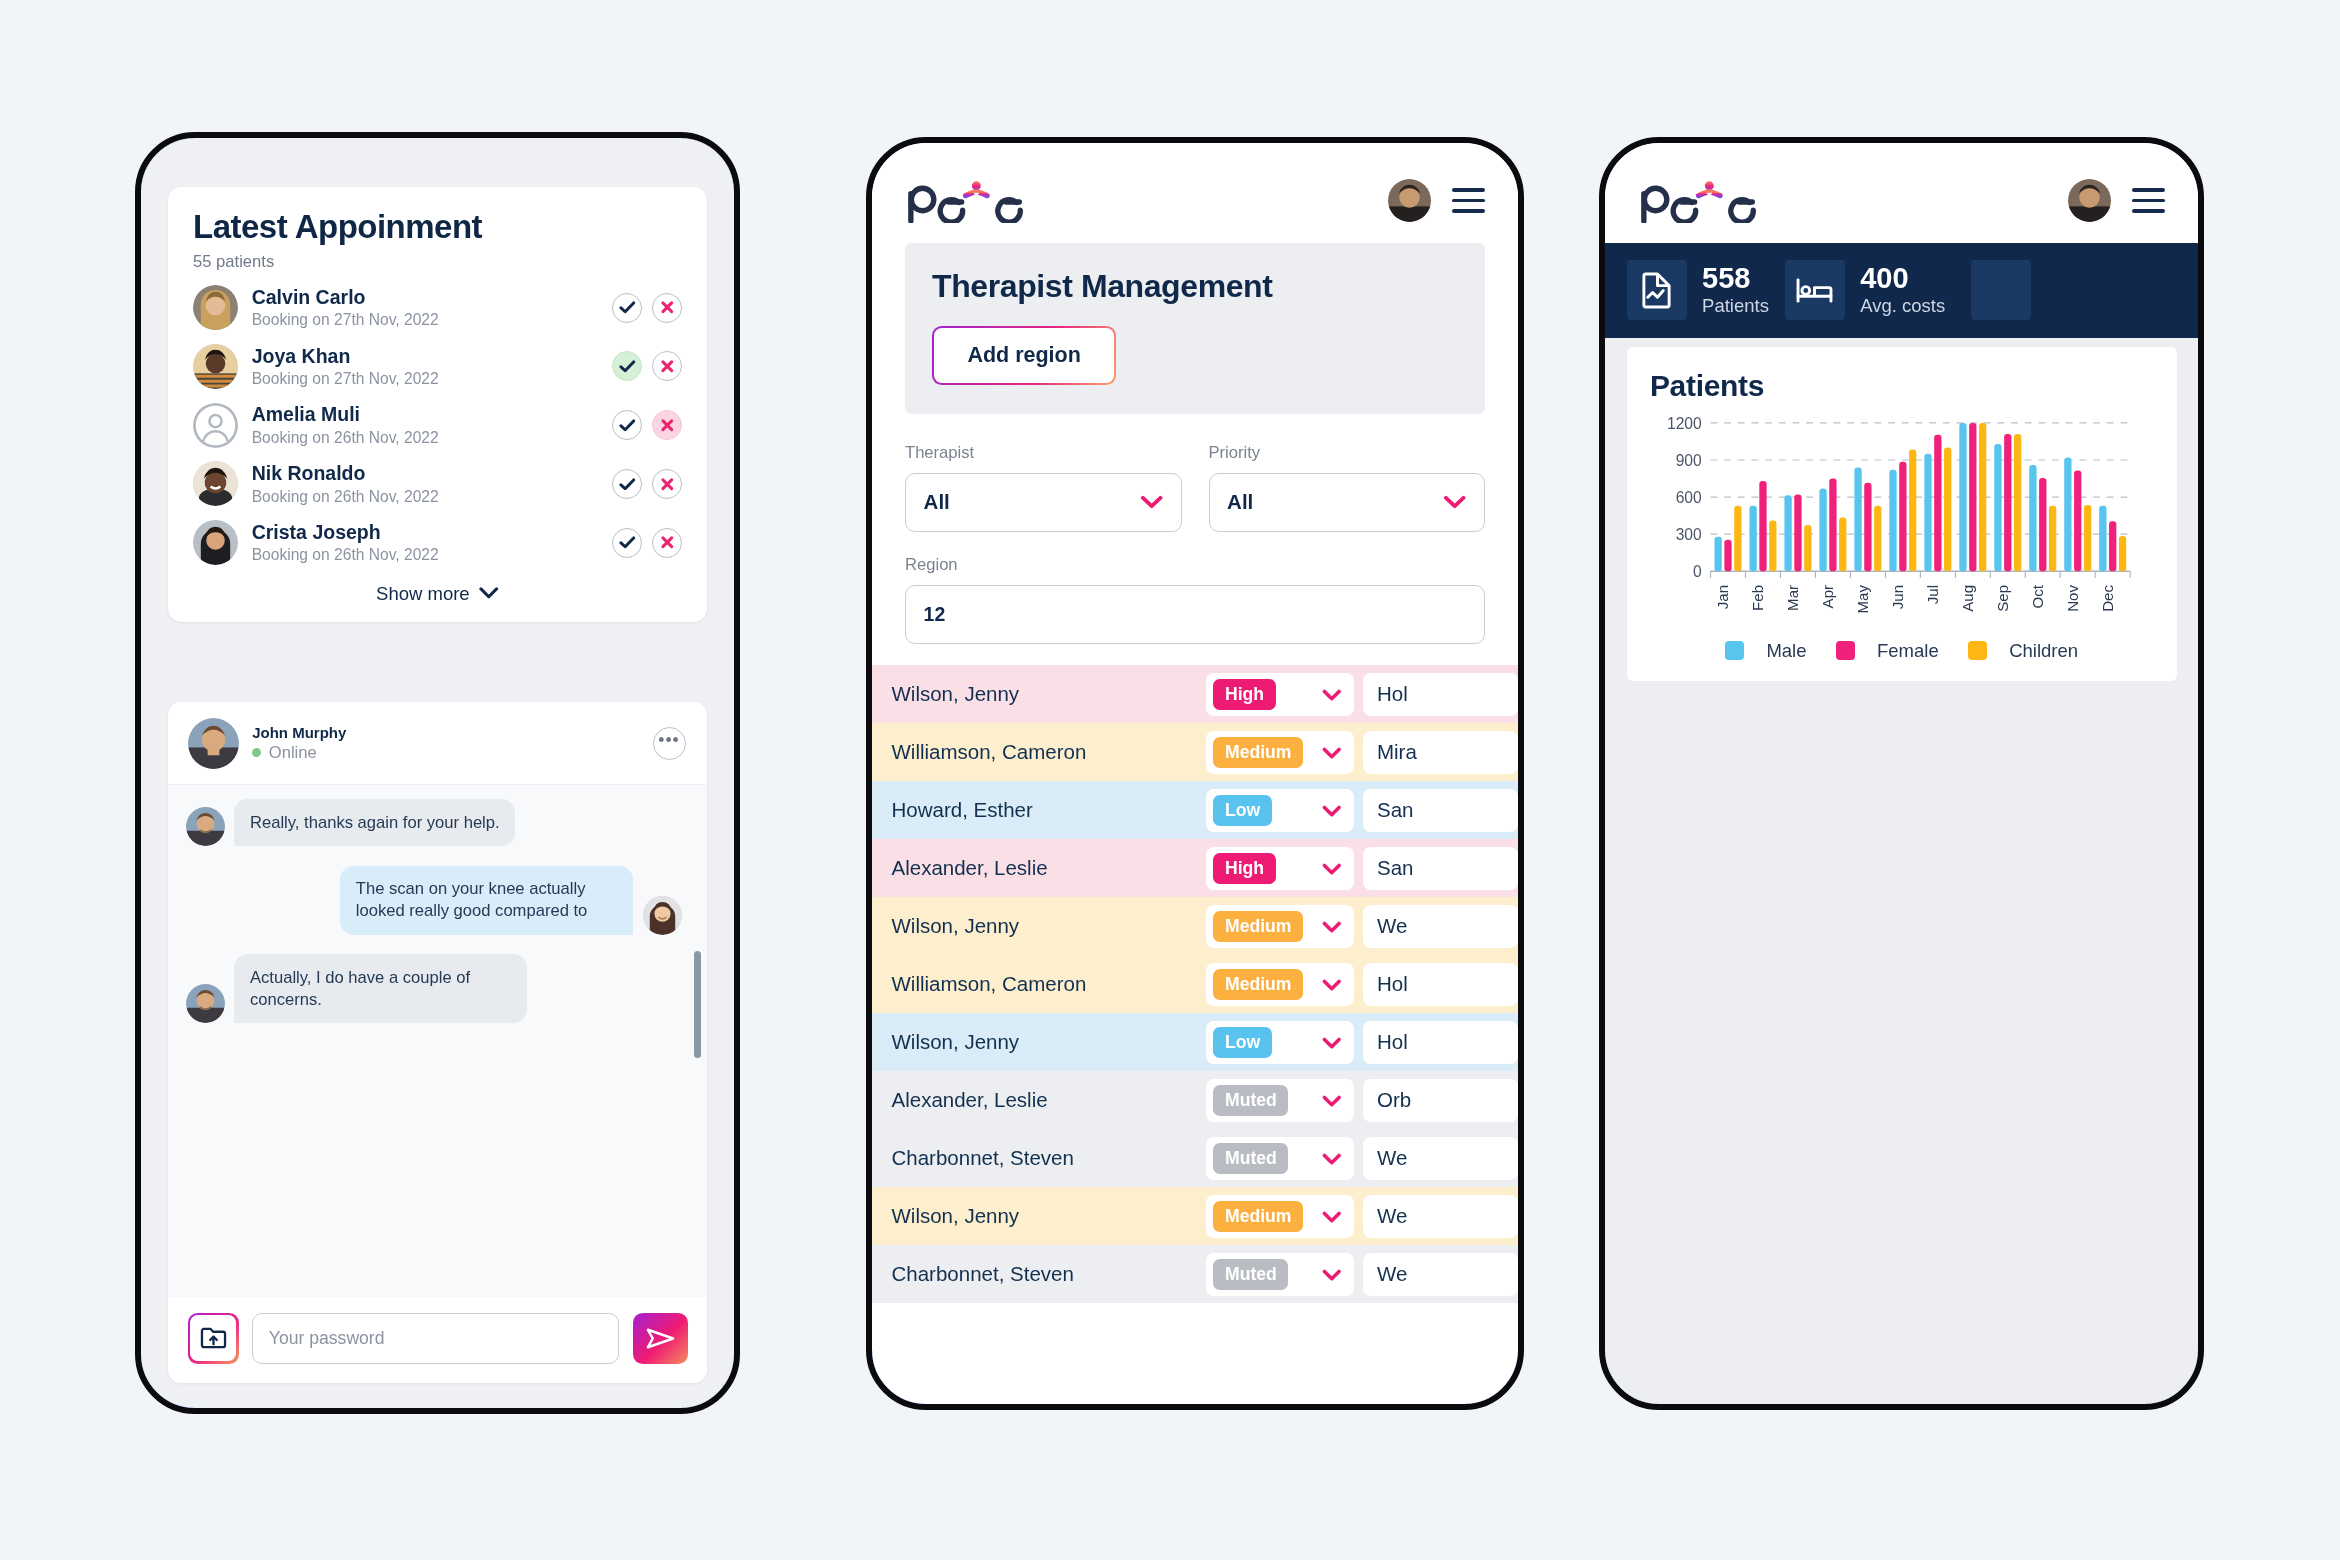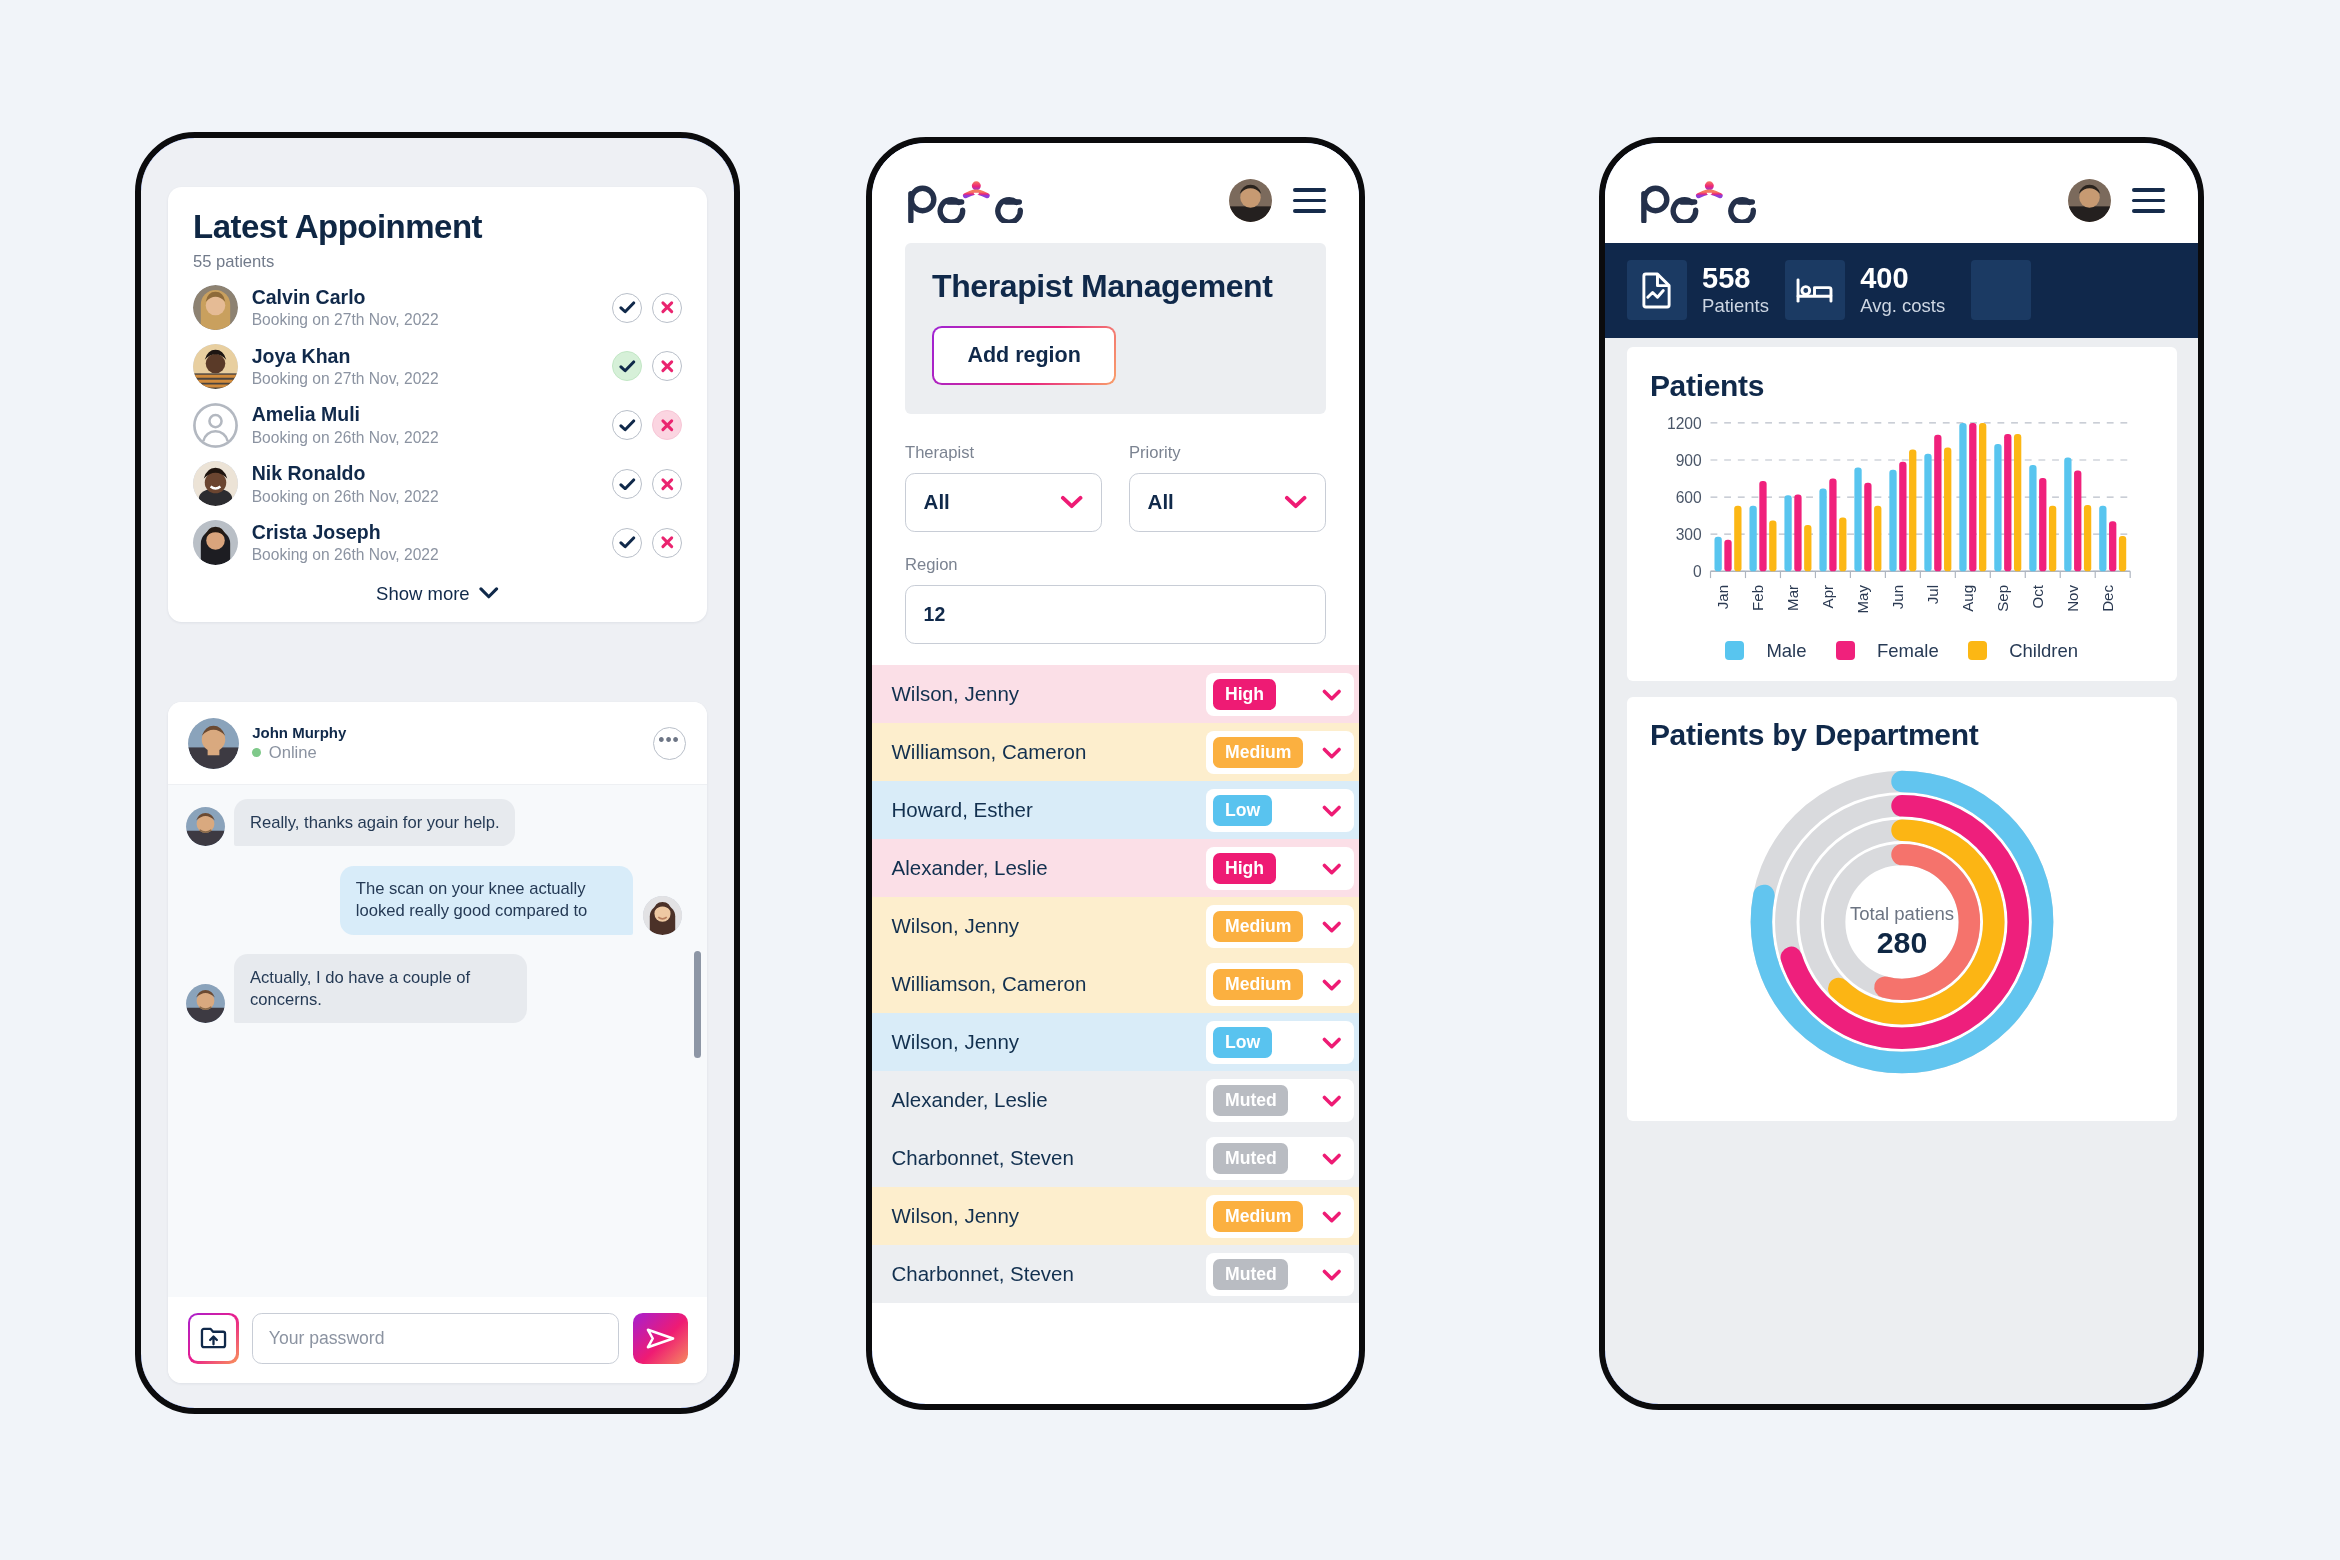--- a/index.html
+++ b/index.html
@@ -25,21 +25,21 @@
   }
   .phone-inner {
     position: absolute;
     inset: 0;
     overflow: hidden;
     border-radius: 54px;
     background: #1d4ed8;
   }
 
   #phone1 { left: 135px; top: 132px; width: 605px; height: 1282px; }
-  #phone2 { left: 866px; top: 137px; width: 499px; height: 1273px; }
+  #phone2 { left: 866px; top: 137px; width: 658px; height: 1273px; }
   #phone3 { left: 1599px; top: 137px; width: 605px; height: 1273px; }
 
   
   .p1-body { position: absolute; inset: 0; background: #eef0f4; padding: 0; }
   .p1-appt {
     position: absolute; left: 27px; top: 49px; right: 27px;
     background: #fff;
     border-radius: 13.7px;
     padding: 21.5px 25px 17.6px 25px;
     box-shadow: 0 1px 2.9px rgba(20,30,60,.07);
@@ -892,36 +892,19 @@
                 <span class="legend-sw" style="background: rgb(240, 33, 124);"></span>
                 <span>Female</span>
               </div>
               <div class="legend-item">
                 <span class="legend-sw" style="background: rgb(252, 183, 20);"></span>
                 <span>Children</span>
               </div>
             </div>
         </div>
 
-        <div class="p3-card" style="margin-top:15.6px;padding-bottom:33px;">
-          <h3>Patients by Department</h3>
-          <div id="radial-chart" style="margin-top:3.9px;display:flex;justify-content:center;">
-              <svg width="332" height="332" viewBox="0 0 340 340">
-                <circle cx="170" cy="170" r="144" fill="none" stroke="#d9dadd" stroke-width="22"></circle>
-                <circle cx="170" cy="170" r="144" fill="none" stroke="#62c5ef" stroke-width="22" stroke-linecap="round" stroke-dasharray="705.73 199.05" transform="rotate(-90 170 170)"></circle>
-                <circle cx="170" cy="170" r="119" fill="none" stroke="#d9dadd" stroke-width="22"></circle>
-                <circle cx="170" cy="170" r="119" fill="none" stroke="#ee1f7c" stroke-width="22" stroke-linecap="round" stroke-dasharray="523.39 224.31" transform="rotate(-90 170 170)"></circle>
-                <circle cx="170" cy="170" r="94" fill="none" stroke="#d9dadd" stroke-width="22"></circle>
-                <circle cx="170" cy="170" r="94" fill="none" stroke="#fcb514" stroke-width="22" stroke-linecap="round" stroke-dasharray="366.18 224.44" transform="rotate(-90 170 170)"></circle>
-                <circle cx="170" cy="170" r="69" fill="none" stroke="#d9dadd" stroke-width="22"></circle>
-                <circle cx="170" cy="170" r="69" fill="none" stroke="#f5736c" stroke-width="22" stroke-linecap="round" stroke-dasharray="234.11 199.43" transform="rotate(-90 170 170)"></circle>
-                <text x="170" y="168" text-anchor="middle" font-size="19" fill="#6c7482" font-family="Liberation Sans, sans-serif">Total patiens</text>
-                <text x="170" y="202" text-anchor="middle" font-size="31" font-weight="700" fill="#0f2744" font-family="Liberation Sans, sans-serif">280</text>
-              </svg>
-            </div>
-        </div>
 
       </div>
     </div>
   </div>
 
 </div>
 
 
 </body></html>

